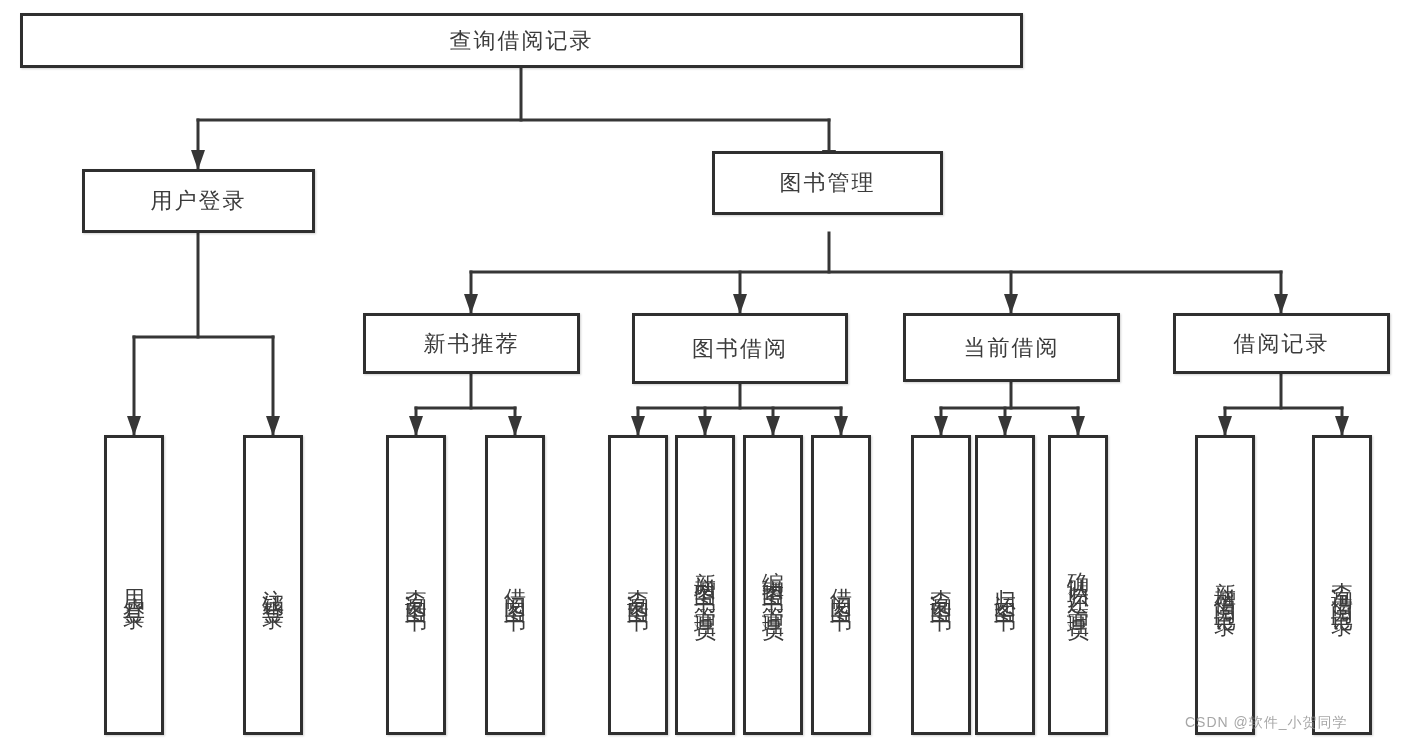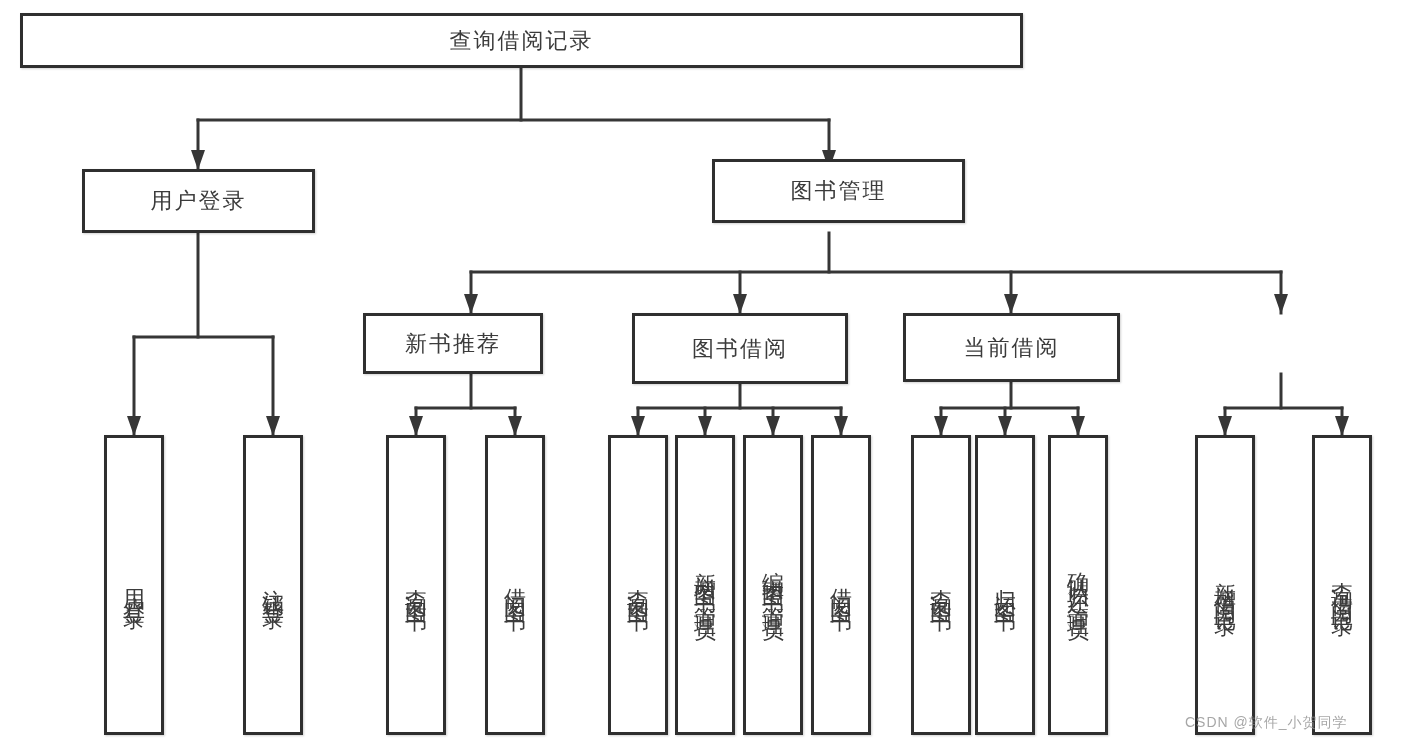--- a/index.html
+++ b/index.html
@@ -96,25 +96,26 @@
       <path d="M1281,374 L1281,408"></path>
       <path d="M1225,408 L1342,408"></path>
       <path d="M1225,408 L1225,435" marker-end="url(#arrow)"></path>
       <path d="M1342,408 L1342,435" marker-end="url(#arrow)"></path>
     </g>
   </svg>
 
   <div class="node h" style="left:20px;top:13px;width:1003px;height:55px">查询借阅记录</div>
 
   <div class="node h" style="left:82px;top:169px;width:233px;height:64px">用户登录</div>
-  <div class="node h" style="left:712px;top:159px;width:253px;height:64px">图书管理</div>
+  <div class="node h" style="left:712px;top:151px;width:231px;height:64px">图书管理</div>
 
-  <div class="node h" style="left:363px;top:313px;width:180px;height:61px">新书推荐</div>
+  <div class="node h" style="left:363px;top:313px;width:217px;height:61px">新书推荐</div>
   <div class="node h" style="left:632px;top:313px;width:216px;height:71px">图书借阅</div>
   <div class="node h" style="left:903px;top:313px;width:217px;height:69px">当前借阅</div>
+  <div class="node h" style="left:1173px;top:313px;width:217px;height:61px">借阅记录</div>
 
   <div class="node v" style="left:104px;top:435px;width:60px;height:300px">用户登录</div>
   <div class="node v" style="left:243px;top:435px;width:60px;height:300px">注销登录</div>
 
   <div class="node v" style="left:386px;top:435px;width:60px;height:300px">查询图书</div>
   <div class="node v" style="left:485px;top:435px;width:60px;height:300px">借阅图书</div>
 
   <div class="node v" style="left:608px;top:435px;width:60px;height:300px">查询图书</div>
   <div class="node v" style="left:675px;top:435px;width:60px;height:300px">新增图书（管理员）</div>
   <div class="node v" style="left:743px;top:435px;width:60px;height:300px">编辑图书（管理员）</div>

